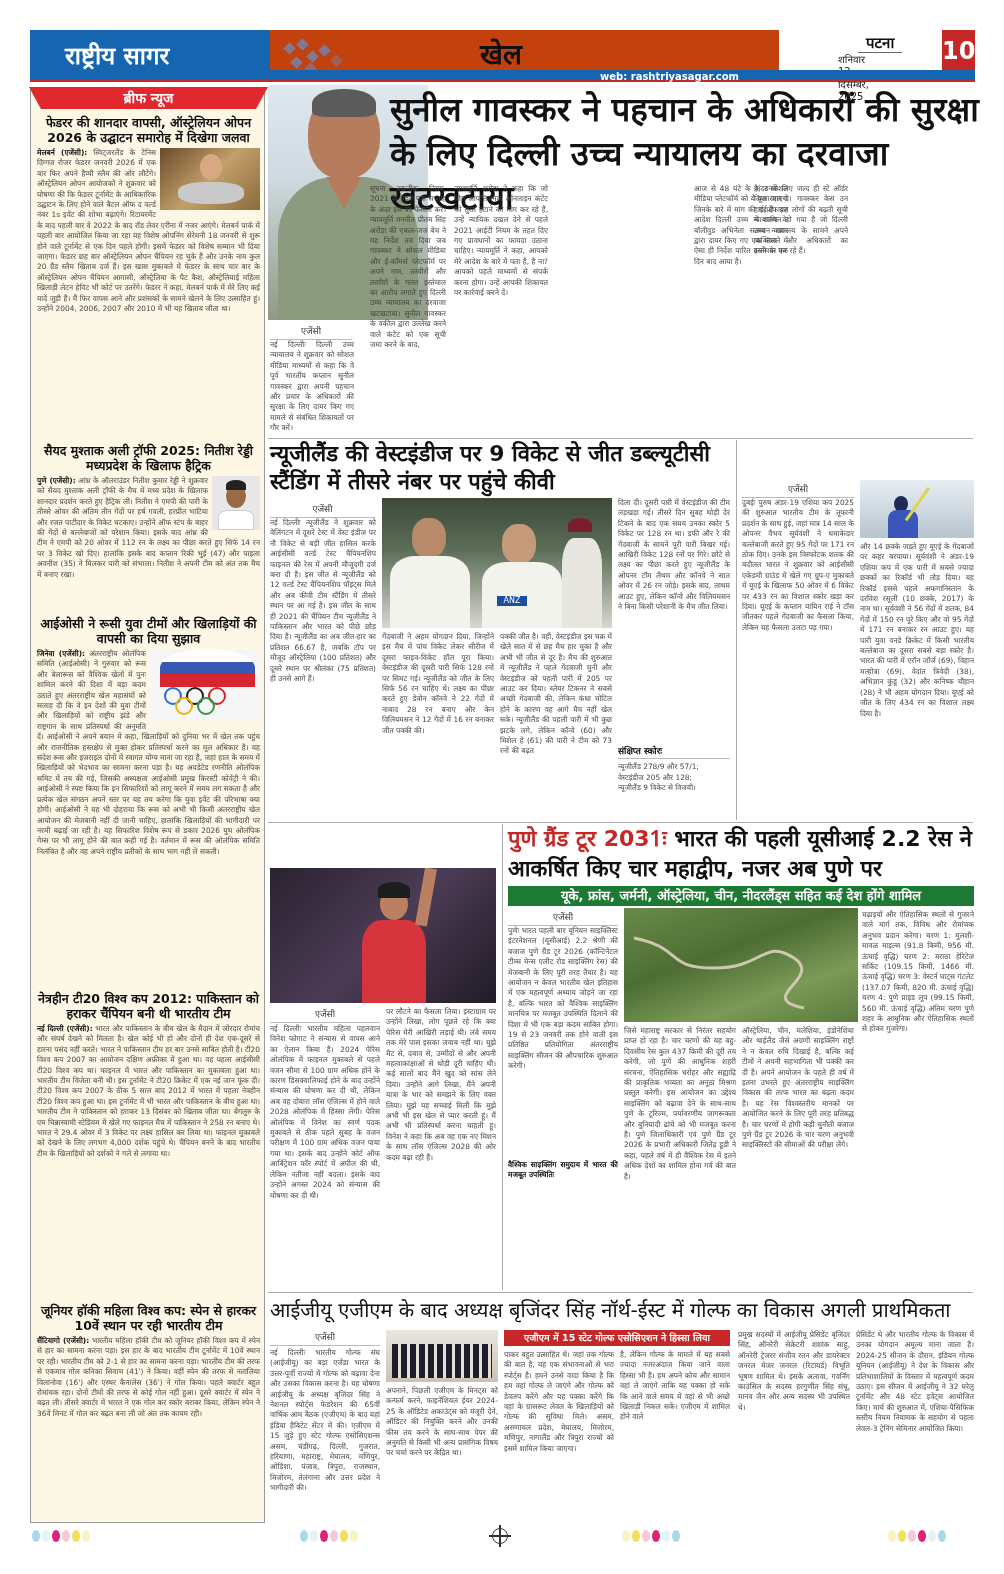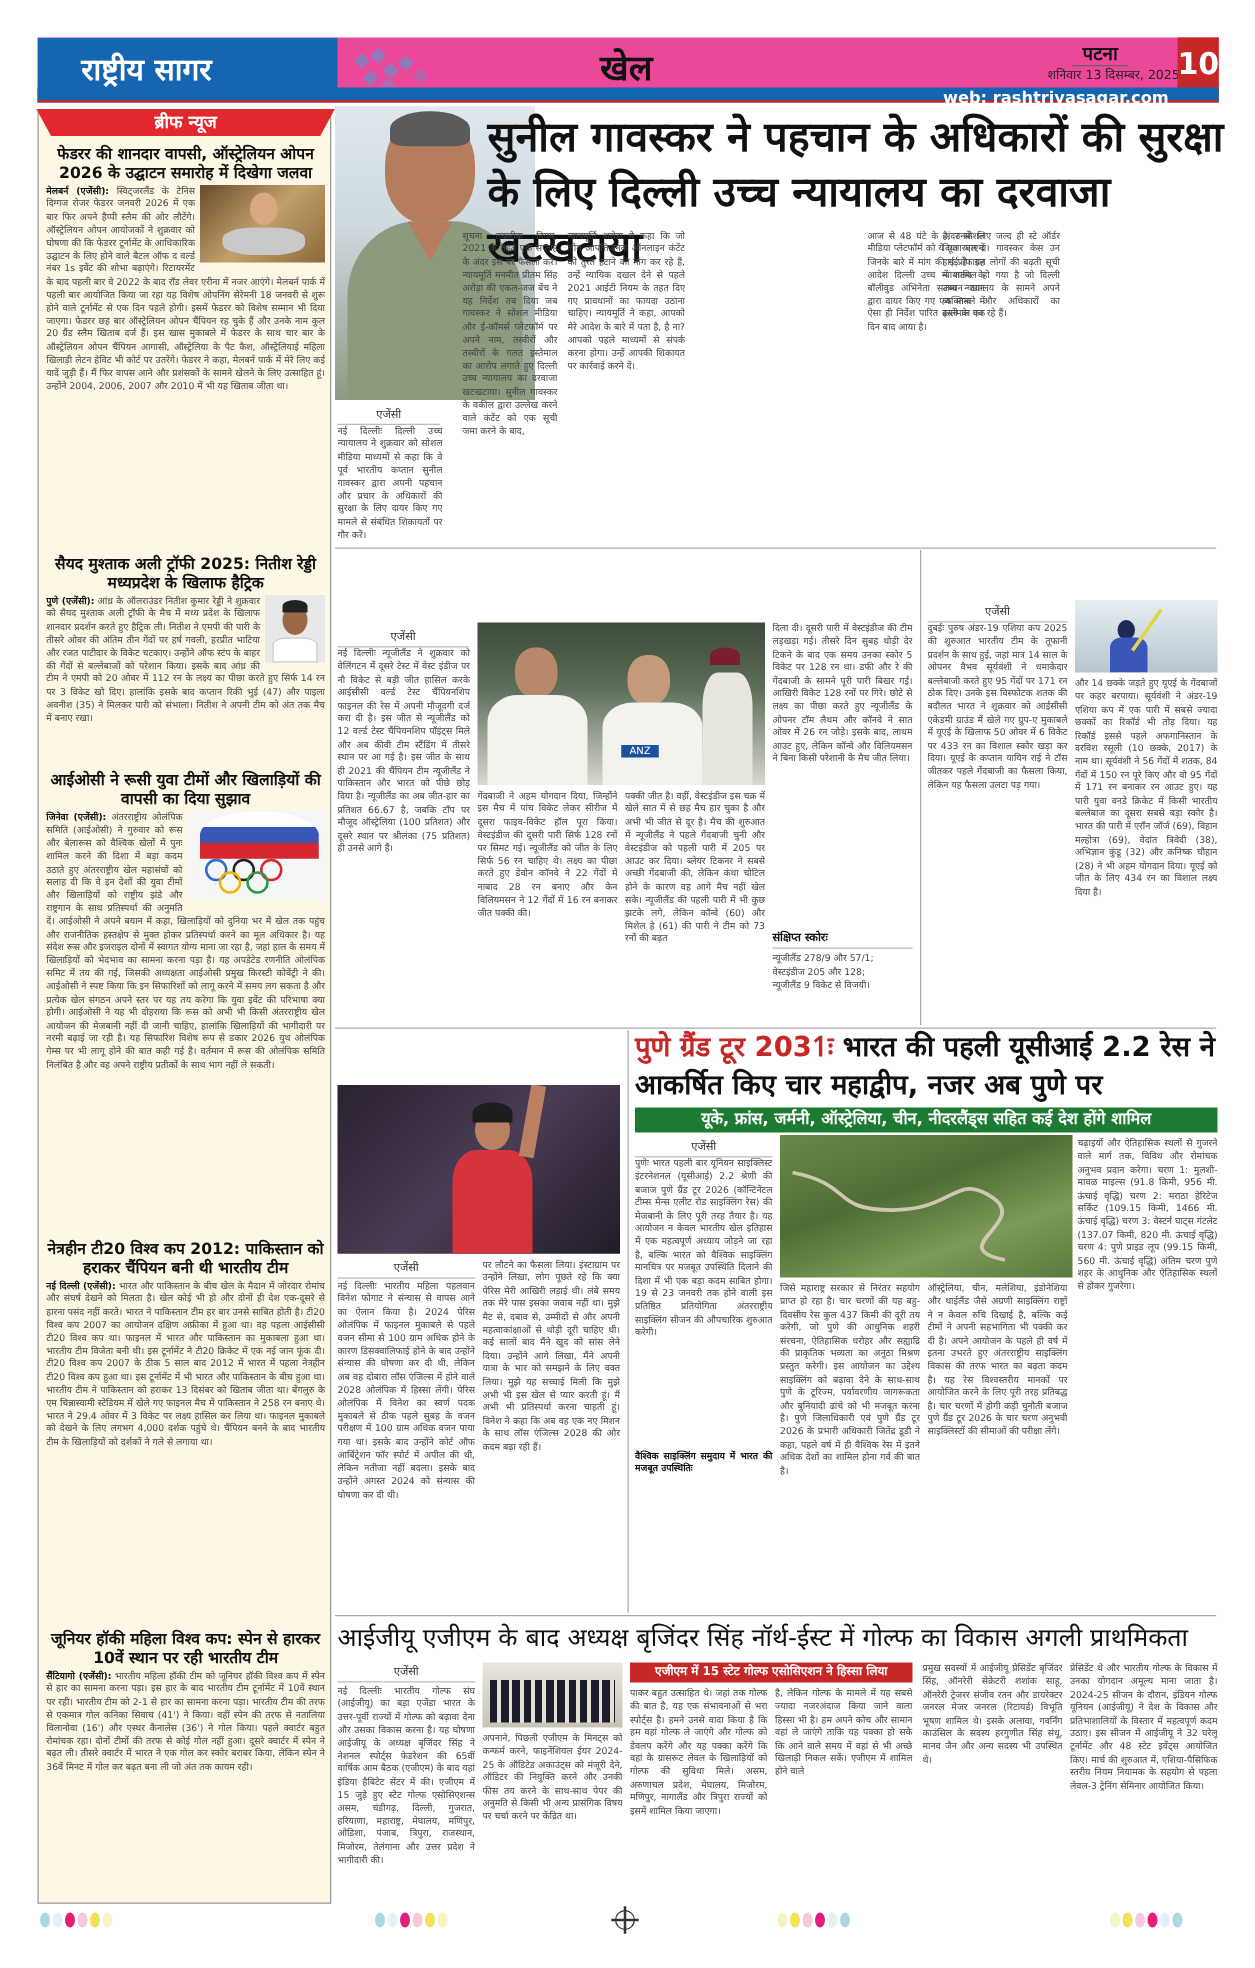--- a/index.html
+++ b/index.html
@@ -1,30 +1,30 @@
 <!DOCTYPE html>
 <html><head>
 <meta charset="utf-8">
 <style>
   * { box-sizing: border-box; margin: 0; padding: 0; }
   body { width: 1004px; height: 1574px; background: #fff; font-family: "DejaVu Sans", sans-serif; position: relative; overflow: hidden; color: #222; }
   .page { position: absolute; left: 30px; top: 30px; width: 945px; height: 1495px; }
 
   
-  .masthead { position: absolute; left: 0; top: 0; width: 945px; height: 50px; background: #ec4899; }
+  .masthead { position: absolute; left: 0; top: 0; width: 749px; height: 50px; background: #c2410c; }
   .masthead .brand { position: absolute; left: 0; top: 0; width: 240px; height: 50px; background: #1565b0; clip-path: polygon(0 0, 100% 0, 108% 100%, 0 100%); }
   .masthead .brand-text { position: absolute; left: 35px; top: 8px; color: #fff; font-size: 24px; font-weight: bold; font-family: "DejaVu Sans", sans-serif; }
   .masthead .dots { position: absolute; left: 250px; top: 8px; width: 80px; height: 35px; }
   .masthead .dots span { position: absolute; width: 9px; height: 9px; background: #6a8fc9; transform: rotate(45deg); opacity: .7; }
   .masthead .section { position: absolute; left: 450px; top: 4px; font-size: 28px; font-weight: bold; color: #111; }
   .masthead .city { position: absolute; left: 828px; top: 2px; font-size: 15px; font-weight: bold; color: #111; border-bottom: 1px solid #666; padding: 0 8px; }
   .masthead .date { position: absolute; left: 808px; top: 22px; font-size: 10px; color: #222; }
   .masthead .pagenum { position: absolute; left: 912px; top: 0; width: 33px; height: 50px; background: #c62828; color: #fff; font-size: 24px; font-weight: bold; text-align: center; line-height: 42px; }
   .masthead .webbar { position: absolute; left: 0; top: 40px; width: 945px; height: 12px; background: #1565b0; border-bottom: 2px solid #c62828; }
-  .masthead .web { position: absolute; right: 40px; top: 41px; font-size: 13px; color: #fff; font-weight: bold; }
+  .masthead .web { position: absolute; right: 40px; top: 41px; font-size: 10px; color: #fff; font-weight: bold; }
 
   
   .left-col { position: absolute; left: 0; top: 58px; width: 235px; height: 1435px; background: #fdf8e6; border: 1px solid #999; }
   .brief-banner { position: absolute; left: -2px; top: -2px; width: 239px; height: 22px; background: #e0282e; clip-path: polygon(0 0, 100% 0, 95% 100%, 5% 100%); color: #fff; text-align: center; font-weight: bold; font-size: 14px; line-height: 22px; }
   .brief { position: absolute; left: 6px; width: 223px; }
   .brief h3 { font-size: 12.5px; font-weight: bold; text-align: center; line-height: 15px; color: #111; margin-bottom: 3px; }
   .brief p { font-size: 7.4px; line-height: 10.4px; color: #444; text-align: justify; }
   .brief p b { color: #111; }
   .brief .thumb { float: right; margin: 0 0 3px 4px; }
 
@@ -125,20 +125,21 @@
   </div>
   <div class="headline" style="left:360px;top:58px;width:590px;font-size:33px;line-height:44px;">सुनील गावस्कर ने पहचान के अधिकारों की सुरक्षा के लिए दिल्ली उच्च न्यायालय का दरवाजा खटखटाया</div>
   <div class="agency" style="left:240px;top:294px;width:82px;">एजेंसी</div>
   <div class="col" style="left:240px;top:310px;width:84px;height:95px;overflow:hidden;">नई दिल्लीः दिल्ली उच्च न्यायालय ने शुक्रवार को सोशल मीडिया माध्यमों से कहा कि वे पूर्व भारतीय कप्तान सुनील गावस्कर द्वारा अपनी पहचान और प्रचार के अधिकारों की सुरक्षा के लिए दायर किए गए मामले से संबंधित शिकायतों पर गौर करें।</div>
   <div class="col" style="left:330px;top:154px;width:86px;height:253px;overflow:hidden;padding-left:10px;">सूचना तकनीक नियम, 2021 के तहत एक सप्ताह के अंदर इस पर फैसला करें। न्यायमूर्ति मनमीत प्रीतम सिंह अरोड़ा की एकल-जज बेंच ने यह निर्देश तब दिया जब गावस्कर ने सोशल मीडिया और ई-कॉमर्स प्लेटफॉर्म पर अपने नाम, तस्वीरों और तस्वीरों के गलत इस्तेमाल का आरोप लगाते हुए दिल्ली उच्च न्यायालय का दरवाजा खटखटाया। सुनील गावस्कर के वकील द्वारा उल्लेख करने वाले कंटेंट को एक सूची जमा करने के बाद,</div>
   <div class="col" style="left:424px;top:154px;width:94px;height:253px;overflow:hidden;">न्यायमूर्ति अरोड़ा ने कहा कि जो लोग आपत्तिजनक ऑनलाइन कंटेंट को तुरंत हटाने की मांग कर रहे हैं, उन्हें न्यायिक दखल देने से पहले 2021 आईटी नियम के तहत दिए गए प्रावधानों का फायदा उठाना चाहिए। न्यायमूर्ति ने कहा, आपको मेरे आदेश के बारे में पता है, है ना? आपको पहले माध्यमों से संपर्क करना होगा। उन्हें आपकी शिकायत पर कार्रवाई करने दें।</div>
   <div class="col" style="left:624px;top:154px;width:94px;height:253px;overflow:hidden;margin-left:40px;">आज से 48 घंटे के अंदर सोशल मीडिया प्लेटफॉर्म को ये यूआरएल दें जिनके बारे में मांग की गई है। यह आदेश दिल्ली उच्च न्यायालय के बॉलीवुड अभिनेता सलमान खान द्वारा दायर किए गए एक मामले में ऐसा ही निर्देश पारित करने के एक दिन बाद आया है।</div>
   <div class="col" style="left:724px;top:154px;width:94px;height:253px;overflow:hidden;">है, उनके लिए जल्द ही स्टे ऑर्डर दिया जाएगा। गावस्कर केस उन हाई-प्रोफाइल लोगों की बढ़ती सूची में शामिल हो गया है जो दिल्ली उच्च न्यायालय के सामने अपने व्यक्तित्व और अधिकारों का इस्तेमाल कर रहे हैं।</div>
   <div class="rule-h" style="left:238px;top:408px;width:705px;"></div>
 
+  <div class="headline" style="left:240px;top:410px;width:470px;font-size:22px;line-height:28px;">न्यूजीलैंड की वेस्टइंडीज पर 9 विकेट से जीत डब्ल्यूटीसी स्टैंडिंग में तीसरे नंबर पर पहुंचे कीवी</div>
   <div class="agency" style="left:240px;top:472px;width:105px;">एजेंसी</div>
   <div class="col" style="left:240px;top:488px;width:106px;height:300px;overflow:hidden;">नई दिल्लीः न्यूजीलैंड ने शुक्रवार को वेलिंगटन में दूसरे टेस्ट में वेस्ट इंडीज पर नौ विकेट से बड़ी जीत हासिल करके आईसीसी वर्ल्ड टेस्ट चैंपियनशिप फाइनल की रेस में अपनी मौजूदगी दर्ज करा दी है। इस जीत से न्यूजीलैंड को 12 वर्ल्ड टेस्ट चैंपियनशिप पॉइंट्स मिले और अब कीवी टीम स्टैंडिंग में तीसरे स्थान पर आ गई है। इस जीत के साथ ही 2021 की चैंपियन टीम न्यूजीलैंड ने पाकिस्तान और भारत को पीछे छोड़ दिया है। न्यूजीलैंड का अब जीत-हार का प्रतिशत 66.67 है, जबकि टॉप पर मौजूद ऑस्ट्रेलिया (100 प्रतिशत) और दूसरे स्थान पर श्रीलंका (75 प्रतिशत) ही उनसे आगे हैं।</div>
   <div class="photo" style="left:352px;top:468px;width:230px;height:130px;background:linear-gradient(180deg,#3d4a3a 0%,#5c6d58 40%,#d8d8d0 100%);">
     <div style="position:absolute;left:30px;top:20px;width:34px;height:40px;border-radius:45%;background:#b88a6a"></div>
     <div style="position:absolute;left:8px;top:58px;width:80px;height:72px;border-radius:30% 30% 0 0;background:#f3f3ee"></div>
     <div style="position:absolute;left:120px;top:26px;width:34px;height:40px;border-radius:45%;background:#c49a78"></div>
     <div style="position:absolute;left:100px;top:64px;width:80px;height:66px;border-radius:30% 30% 0 0;background:#f3f3ee"></div>
     <div style="position:absolute;left:115px;top:98px;width:30px;height:10px;background:#1b4fa0;font-size:8px;color:#fff;text-align:center">ANZ</div>
     <div style="position:absolute;left:186px;top:20px;width:24px;height:14px;border-radius:50% 50% 0 0;background:#7a1d2d"></div>
     <div style="position:absolute;left:180px;top:40px;width:40px;height:90px;border-radius:30% 30% 0 0;background:#e7e7e0"></div>

